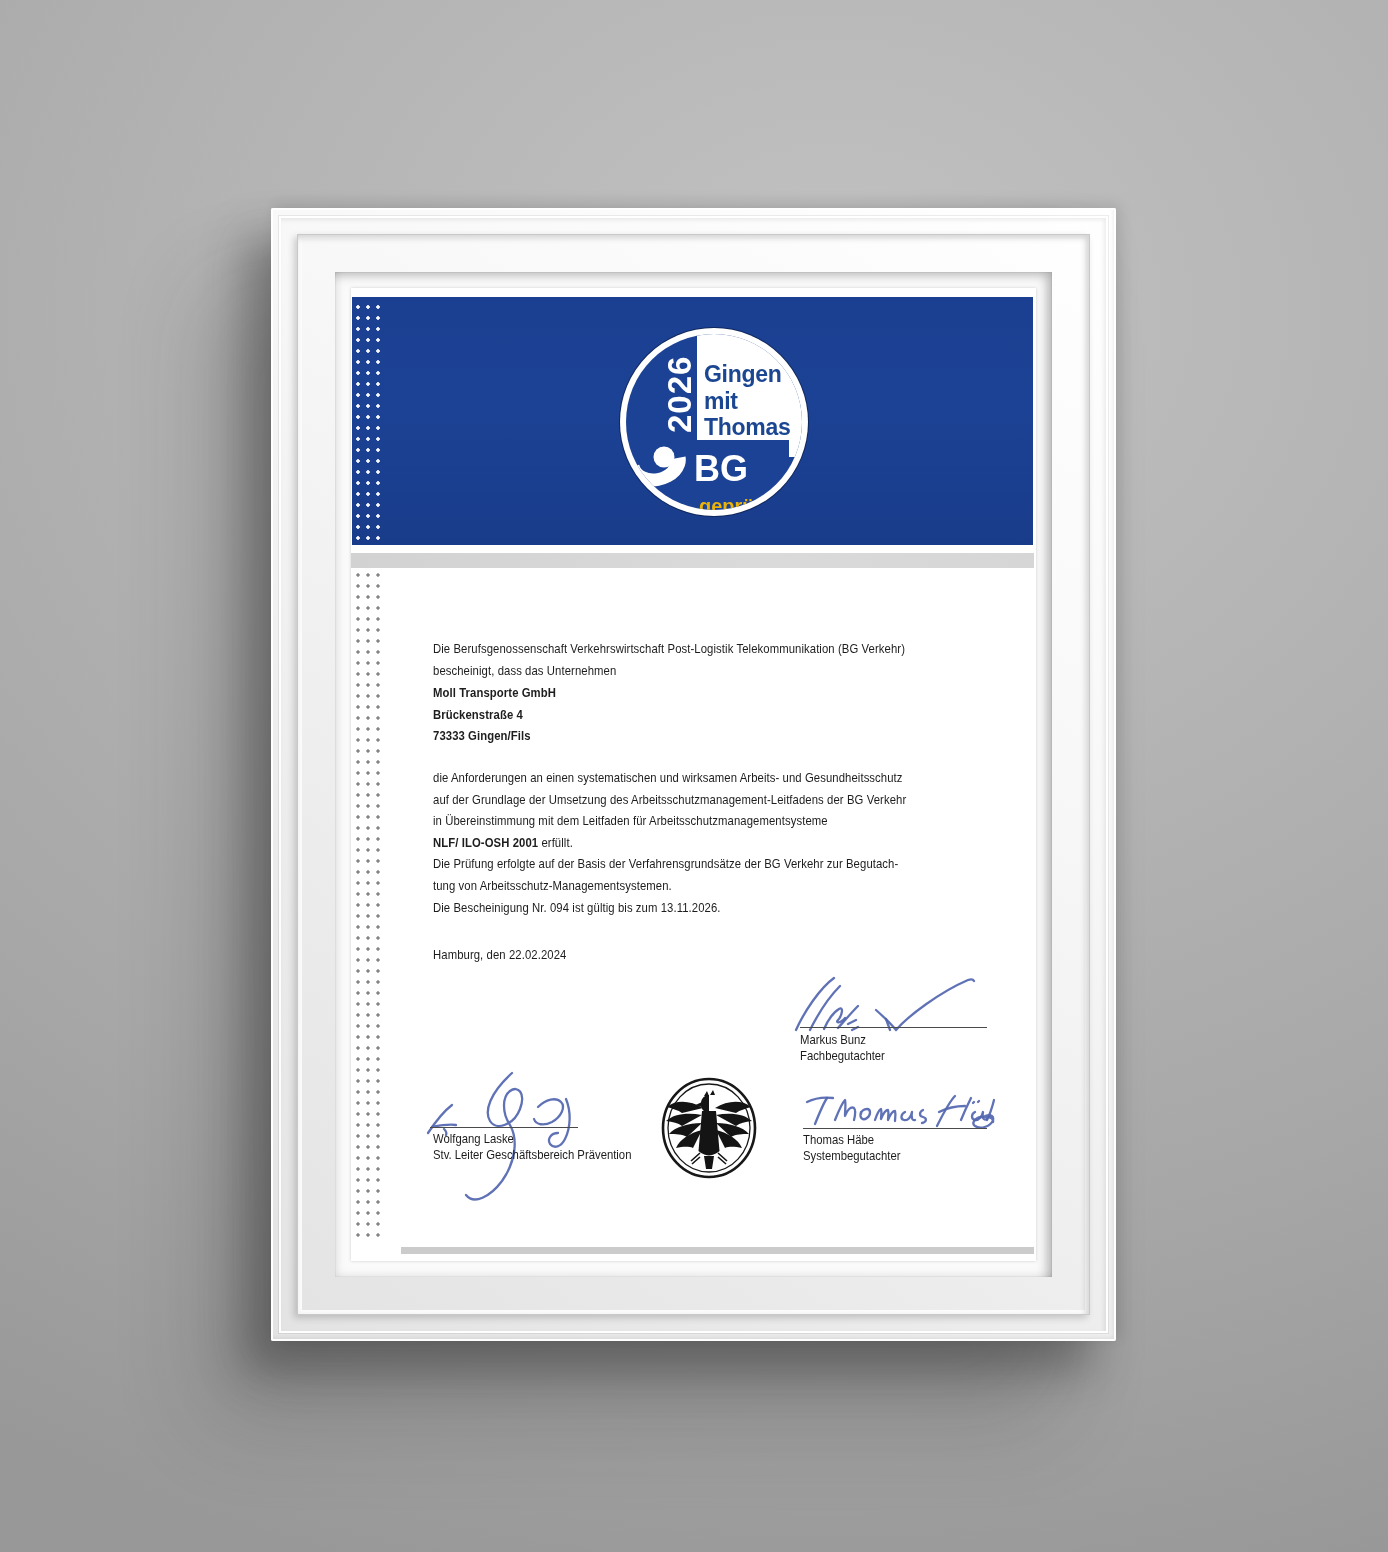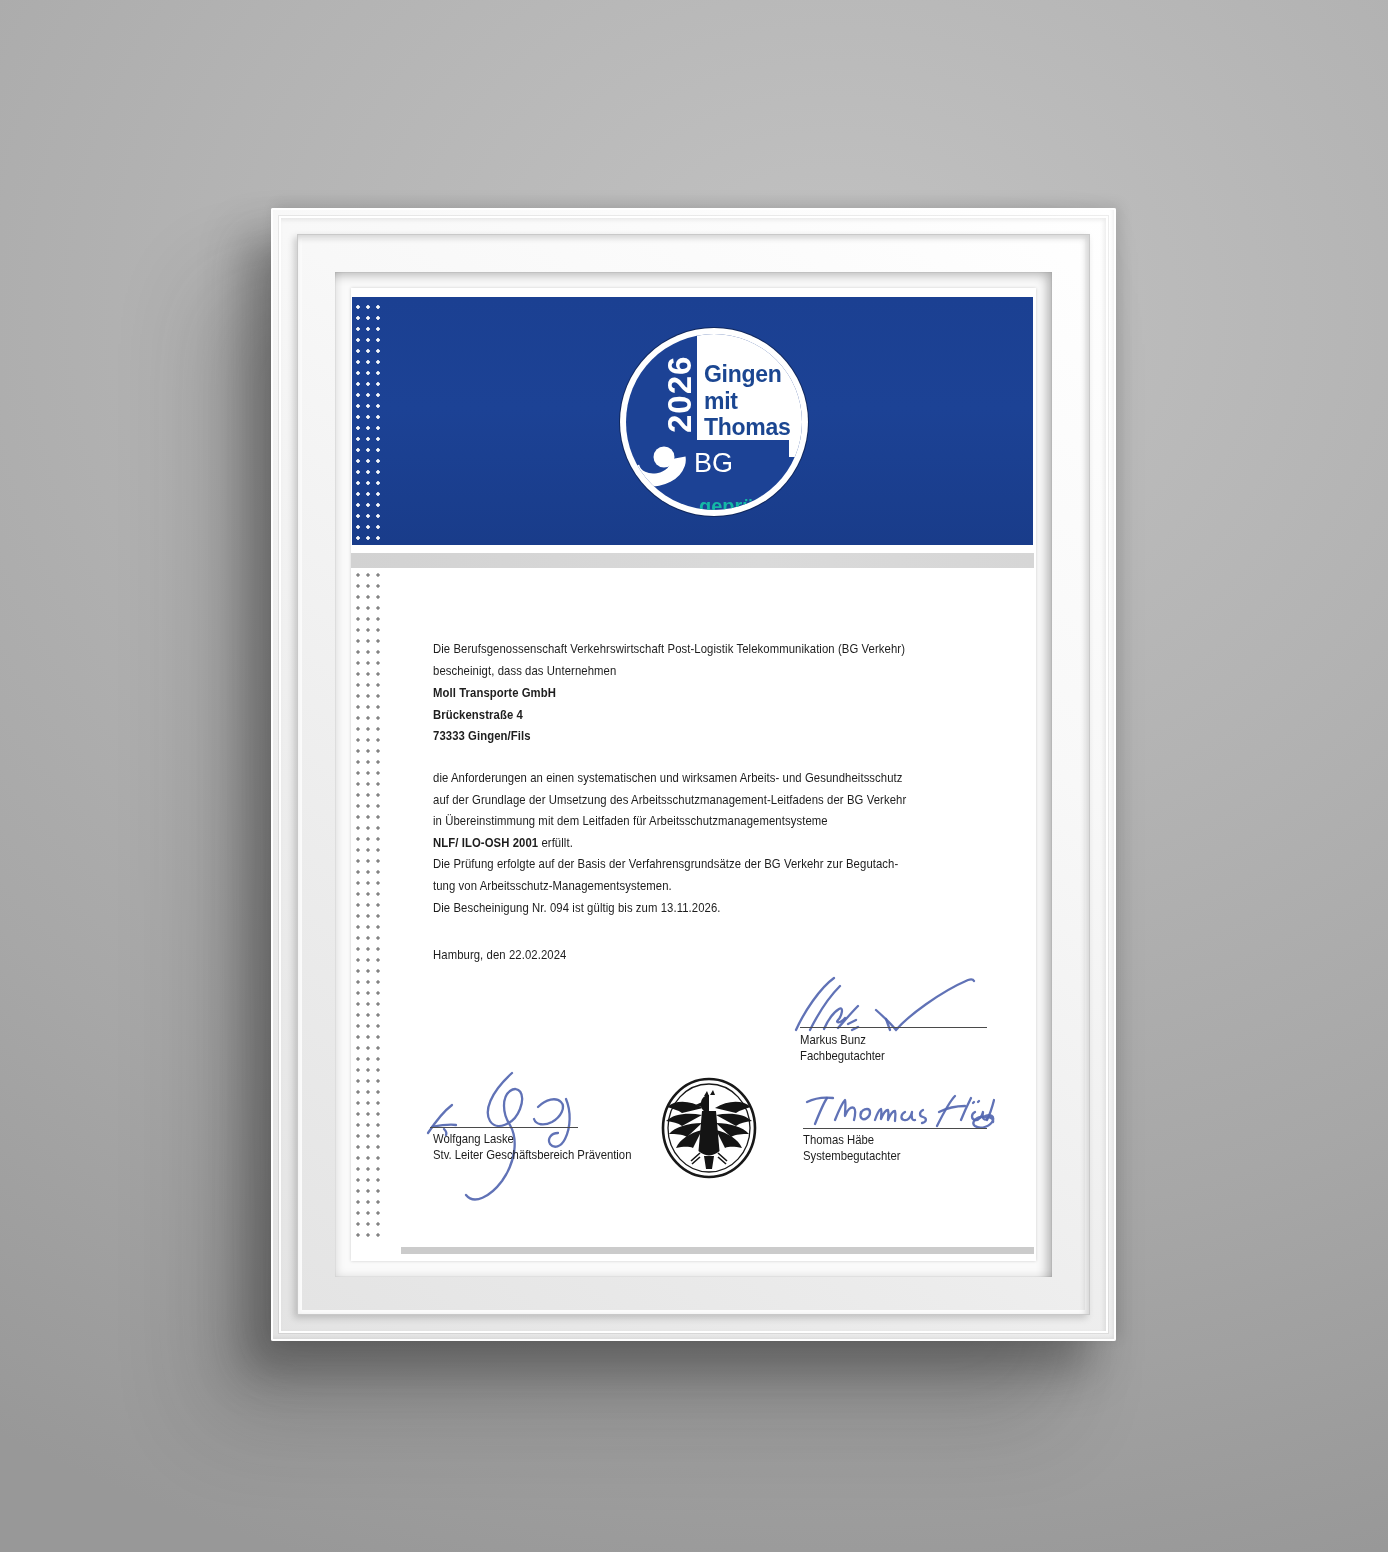--- a/index.html
+++ b/index.html
@@ -63,24 +63,24 @@
   .badge-year{
     position:absolute;left:36px;top:12px;width:36px;height:96px;
     color:#ffffff;font-weight:bold;font-size:33px;letter-spacing:1px;
     writing-mode:vertical-rl;transform:rotate(180deg);text-align:center;line-height:36px;
   }
   .badge-slogan{
     position:absolute;left:78px;top:27px;
     color:#1b4691;font-weight:bold;font-size:23px;line-height:26.5px;letter-spacing:-0.3px;
   }
   .badge-bg{
-    position:absolute;left:68px;top:114px;color:#ffffff;font-weight:normal;font-size:27px;letter-spacing:0;
+    position:absolute;left:68px;top:114px;color:#ffffff;font-weight:bold;font-size:36px;letter-spacing:0;
   }
   .badge-gepr{
-    position:absolute;left:73px;top:161px;color:#14b8a6;font-weight:bold;font-size:20px;text-align:right;
+    position:absolute;left:73px;top:161px;color:#eab308;font-weight:bold;font-size:20px;text-align:right;
   }
   .bg-logo{position:absolute;left:-2px;top:112px;width:64px;height:44px;}
   
   .dots{position:absolute;left:2px;width:30px;
     background-size:10px 11px;background-position:0 0;}
   .dots.on-blue{top:14px;height:268px;
     background-image:radial-gradient(circle at 5px 5px, rgba(255,255,255,.96) 1.5px, rgba(255,255,255,0) 2px);}
   .dots.on-white{top:282px;height:674px;
     background-image:radial-gradient(circle at 5px 5px, rgba(110,110,110,.85) 1.4px, rgba(110,110,110,0) 1.9px);}
   .graybar{position:absolute;left:0;right:2px;top:265px;height:15px;

